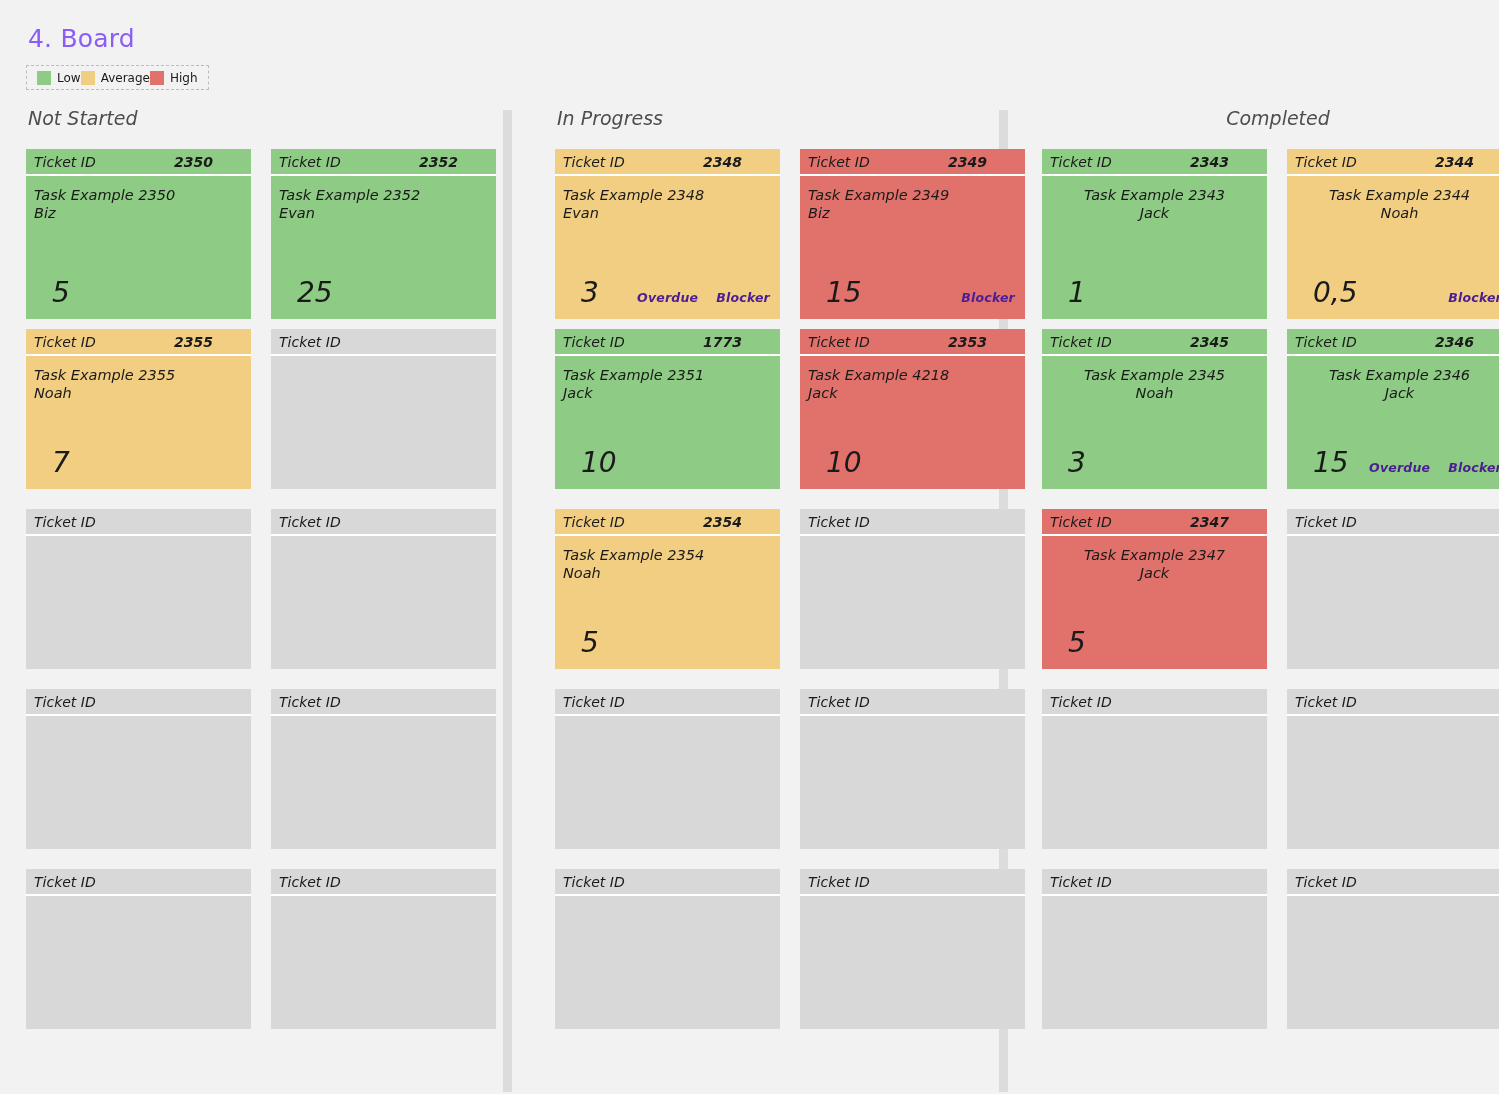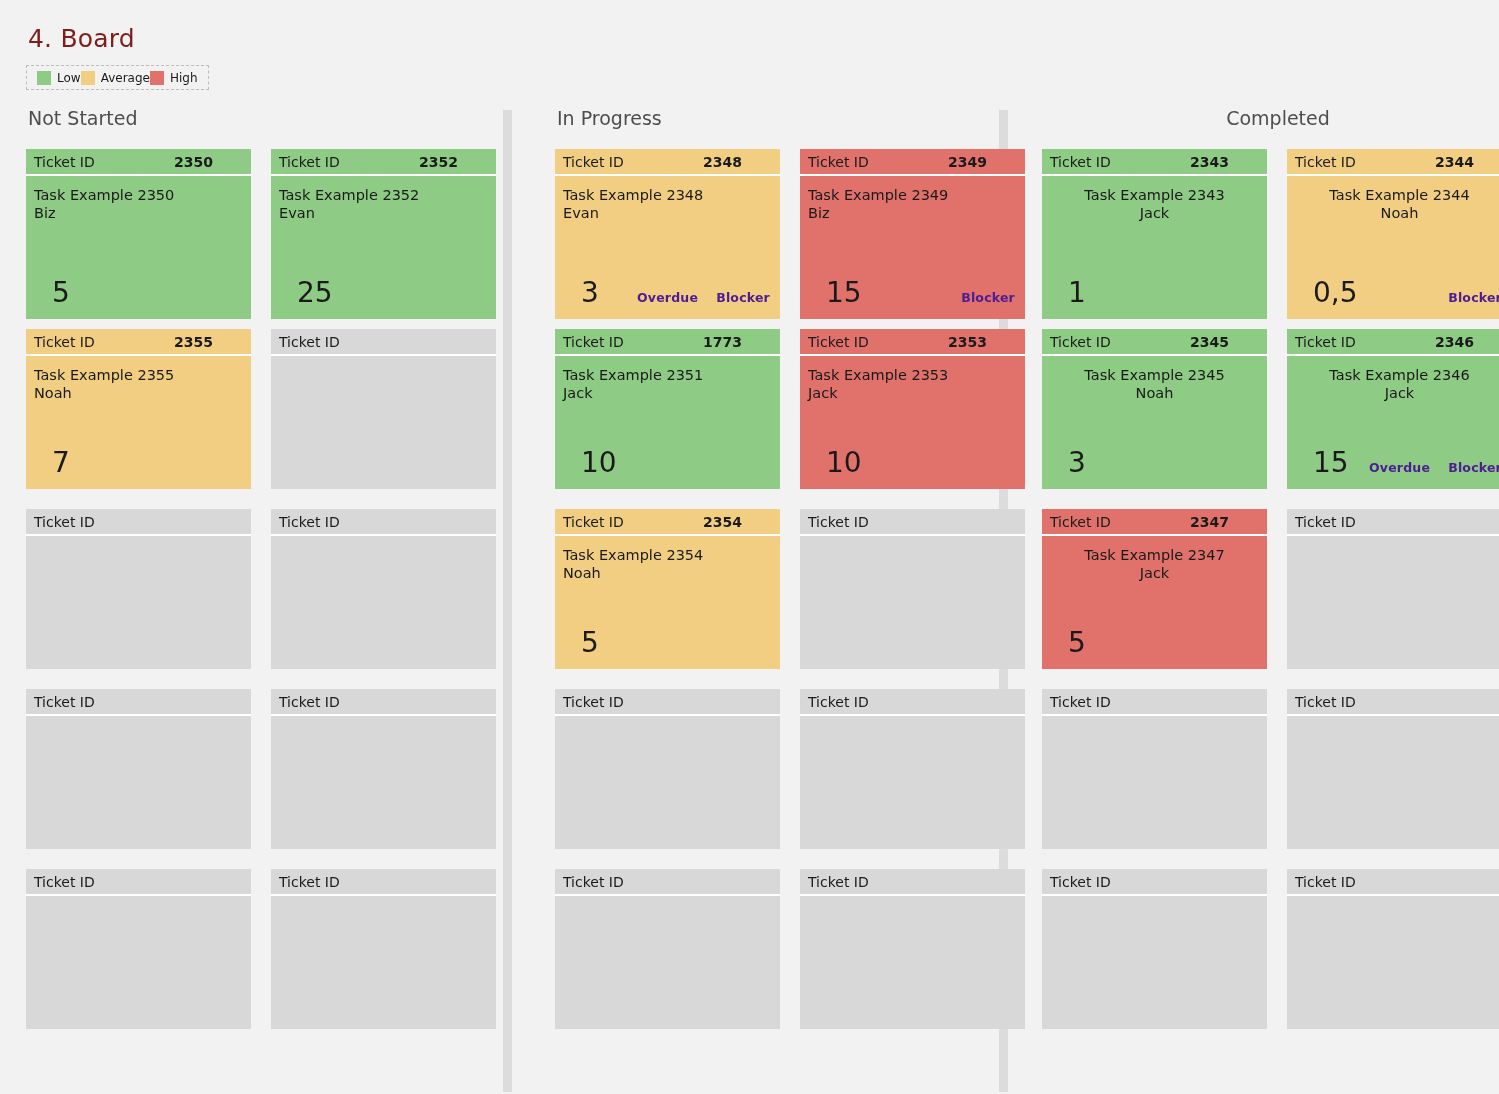--- a/index.html
+++ b/index.html
@@ -12,21 +12,21 @@
     height: 1094px;
     font-family: "DejaVu Sans", "Liberation Sans", sans-serif;
     overflow: hidden;
     position: relative;
   }
   #page-title {
     position: absolute;
     left: 28px;
     top: 24px;
     font-size: 25px;
-    color: #7f1d1d;
+    color: #8b5cf6;
     font-weight: 400;
     letter-spacing: 0.2px;
   }
   #legend {
     position: absolute;
     left: 26px;
     top: 65px;
     height: 25px;
     box-sizing: border-box;
     border: 1px dashed #bdbdbd;
@@ -49,20 +49,21 @@
     font-size: 12px;
     color: #1a1a1a;
   }
 
   #board {
     position: absolute;
     left: 0;
     top: 104px;
     width: 1410px;
     height: 990px;
+    font-style: italic;
   }
   .column {
     position: absolute;
     top: 0;
     width: 470px;
   }
   #col-0 { left: 26px; }
   #col-1 { left: 522px; padding-left: 33px; }
   #col-2 { left: 1042px; text-align: center; }
 
@@ -346,21 +347,21 @@
               <span class="card-flags"></span>
             </div>
           </div>
         </div>
         <div class="card prio-high">
           <div class="card-header">
             <span class="card-header-label">Ticket ID</span>
             <span class="card-header-id">2353</span>
           </div>
           <div class="card-body">
-            <div class="card-task">Task Example 2353</div>
+            <div class="card-task">Task Example 4218</div>
             <div class="card-owner">Jack</div>
             <div class="card-footer">
               <span class="card-value">10</span>
               <span class="card-flags"></span>
             </div>
           </div>
         </div>
         <div class="card prio-average">
           <div class="card-header">
             <span class="card-header-label">Ticket ID</span>

